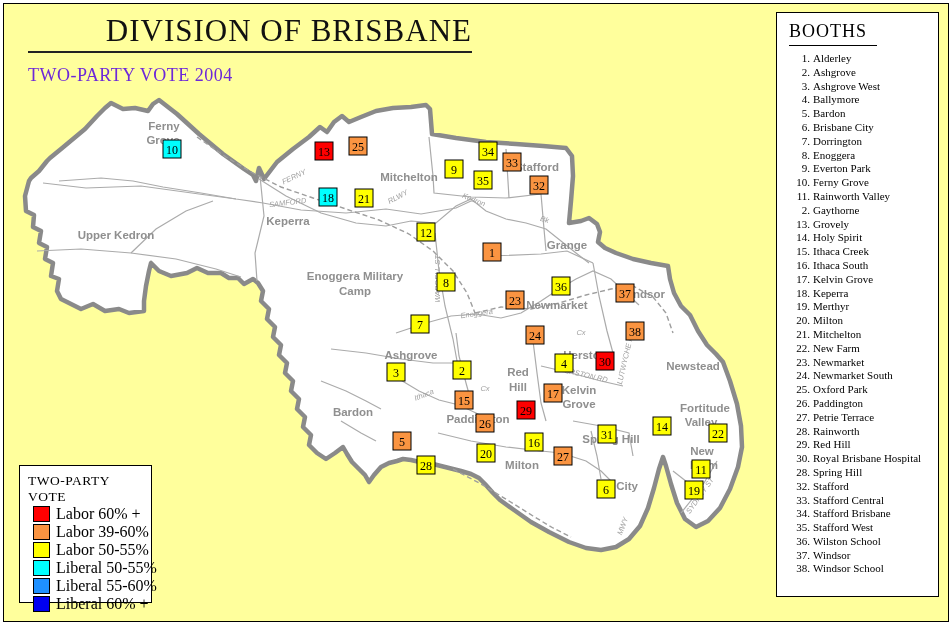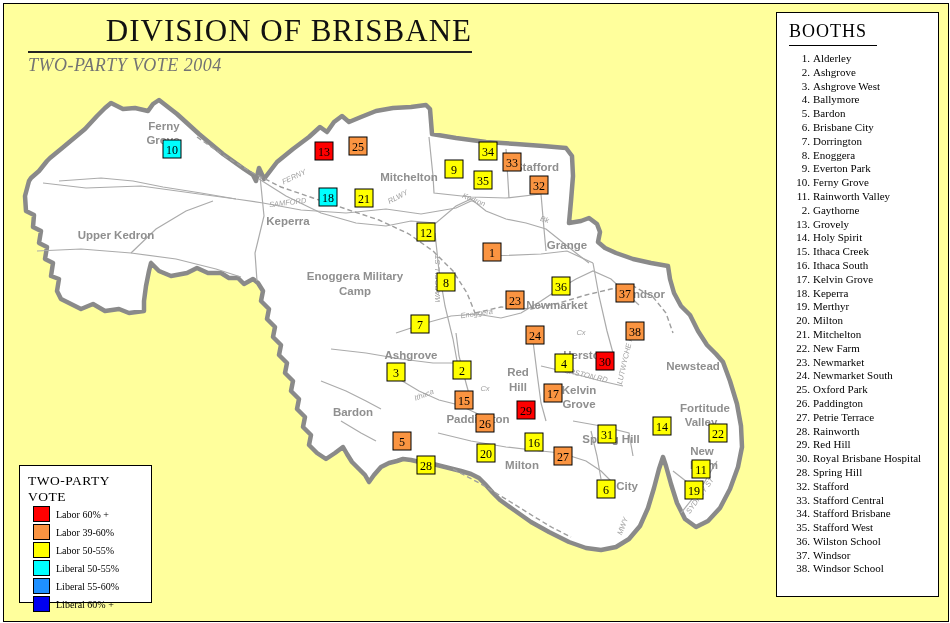--- a/index.html
+++ b/index.html
@@ -2,33 +2,33 @@
 <html><head>
 <meta charset="utf-8">
 <style>
   html,body{margin:0;padding:0;background:#ffffff;}
   #frame{position:relative;width:944px;height:617px;margin:3px;border:1px solid #000;
          background:#FFFF9C;overflow:hidden;font-family:"Liberation Serif",serif;}
   #map-svg{position:absolute;left:0;top:0;z-index:1;}
   #header{position:absolute;left:24px;top:10px;z-index:3;}
   #page-title{font-size:31px;color:#111;letter-spacing:1px;line-height:34px;text-align:right;}
   #title-rule{width:444px;border-bottom:2px solid #222;margin-top:3px;}
-  #page-subtitle{font-size:18px;color:#737373;margin-top:2px;letter-spacing:0.5px;font-style:italic;}
+  #page-subtitle{font-size:18px;color:#6d28d9;margin-top:12px;letter-spacing:0.5px;}
   #booths-panel{position:absolute;left:772px;top:8px;width:163px;height:585px;z-index:3;
                 background:#fff;border:1px solid #000;box-sizing:border-box;padding:8px 0 0 12px;}
   #booths-title{font-size:18px;letter-spacing:1px;color:#000;}
   #booths-rule{width:88px;border-bottom:1px solid #000;margin:3px 0 6px 0;}
   .booth-row{font-size:11px;line-height:13.8px;color:#000;white-space:nowrap;}
   .bnum{display:inline-block;width:21px;text-align:right;margin-right:3px;}
   #legend-panel{position:absolute;left:15px;top:461px;width:133px;height:138px;z-index:3;
                 background:#fff;border:1px solid #000;box-sizing:border-box;padding:7px 0 0 8px;}
   #legend-title{font-size:13.5px;color:#000;letter-spacing:0.5px;}
   .legend-row{display:flex;align-items:center;height:18px;margin-top:0px;margin-left:5px;}
   .swatch{width:15px;height:14px;border:1px solid #000;margin-right:6px;flex:0 0 auto;}
-  .legend-label{font-size:10px;color:#000;white-space:nowrap;}
+  .legend-label{font-size:16px;color:#000;white-space:nowrap;}
 </style>
 </head>
 <body>
 
 <div id="frame">
   <svg id="map-svg" width="944" height="617" viewBox="3 3 944 617">
       <path d="M110,102 L122,108 134,107 147,110 152,103 158,99 176,113 198,133 222,153 243,168 252,174 255,180 258,167 263,178 276,161 292,148 308,136 319,126 326,131 333,121 341,115 348,121 360,116 375,110 392,107 410,106 425,104 429,108 431,133 455,137 485,141 515,143 542,145 565,147 571,155 572,175 570,200 568,222 580,220 588,217 596,223 599,231 597,241 604,247 615,252 632,258 650,262 667,265 669,278 673,292 680,305 689,314 697,330 706,344 715,353 722,361 729,380 736,403 740,425 741,446 737,466 729,488 719,507 707,520 695,526 684,518 676,502 670,483 665,465 662,456 658,468 653,487 647,507 639,525 628,538 615,546 600,549 585,547 568,541 548,531 530,521 513,509 499,499 492,492 484,483 478,477 470,473 460,470 448,467 432,463 419,461 410,459 402,458 396,460 388,462 380,466 373,474 368,481 364,474 358,468 351,461 346,453 342,446 334,452 325,458 316,452 308,444 310,434 302,426 304,416 296,408 298,398 290,390 292,380 284,372 286,362 278,354 280,344 272,336 274,326 266,318 268,308 260,300 262,290 257,282 252,278 243,283 237,277 228,277 220,272 207,272 196,267 186,272 170,275 158,270 150,262 148,270 145,285 143,300 143,310 128,312 118,308 104,310 92,303 80,308 70,303 60,298 56,290 58,278 50,275 52,262 44,258 46,246 38,242 40,230 32,226 33,214 25,210 24,195 28,180 30,177 38,170 46,160 49,157 60,148 72,138 84,128 96,115 104,107 Z" fill="#FFFFFF" stroke="#8A8A8A" stroke-width="4.5" stroke-linejoin="round"></path>
       <path d="M58,180 L100,177 132,180 162,186 200,192 235,198 262,202 300,209 345,212 385,208 420,213 455,207 470,200" fill="none" stroke="#ABABAB" stroke-width="1.2"></path>
       <path d="M42,182 L85,187 140,185 198,193 235,198" fill="none" stroke="#ABABAB" stroke-width="1.2"></path>
       <path d="M36,250 L80,248 130,252 175,258 215,268 240,276" fill="none" stroke="#ABABAB" stroke-width="1.2"></path>

